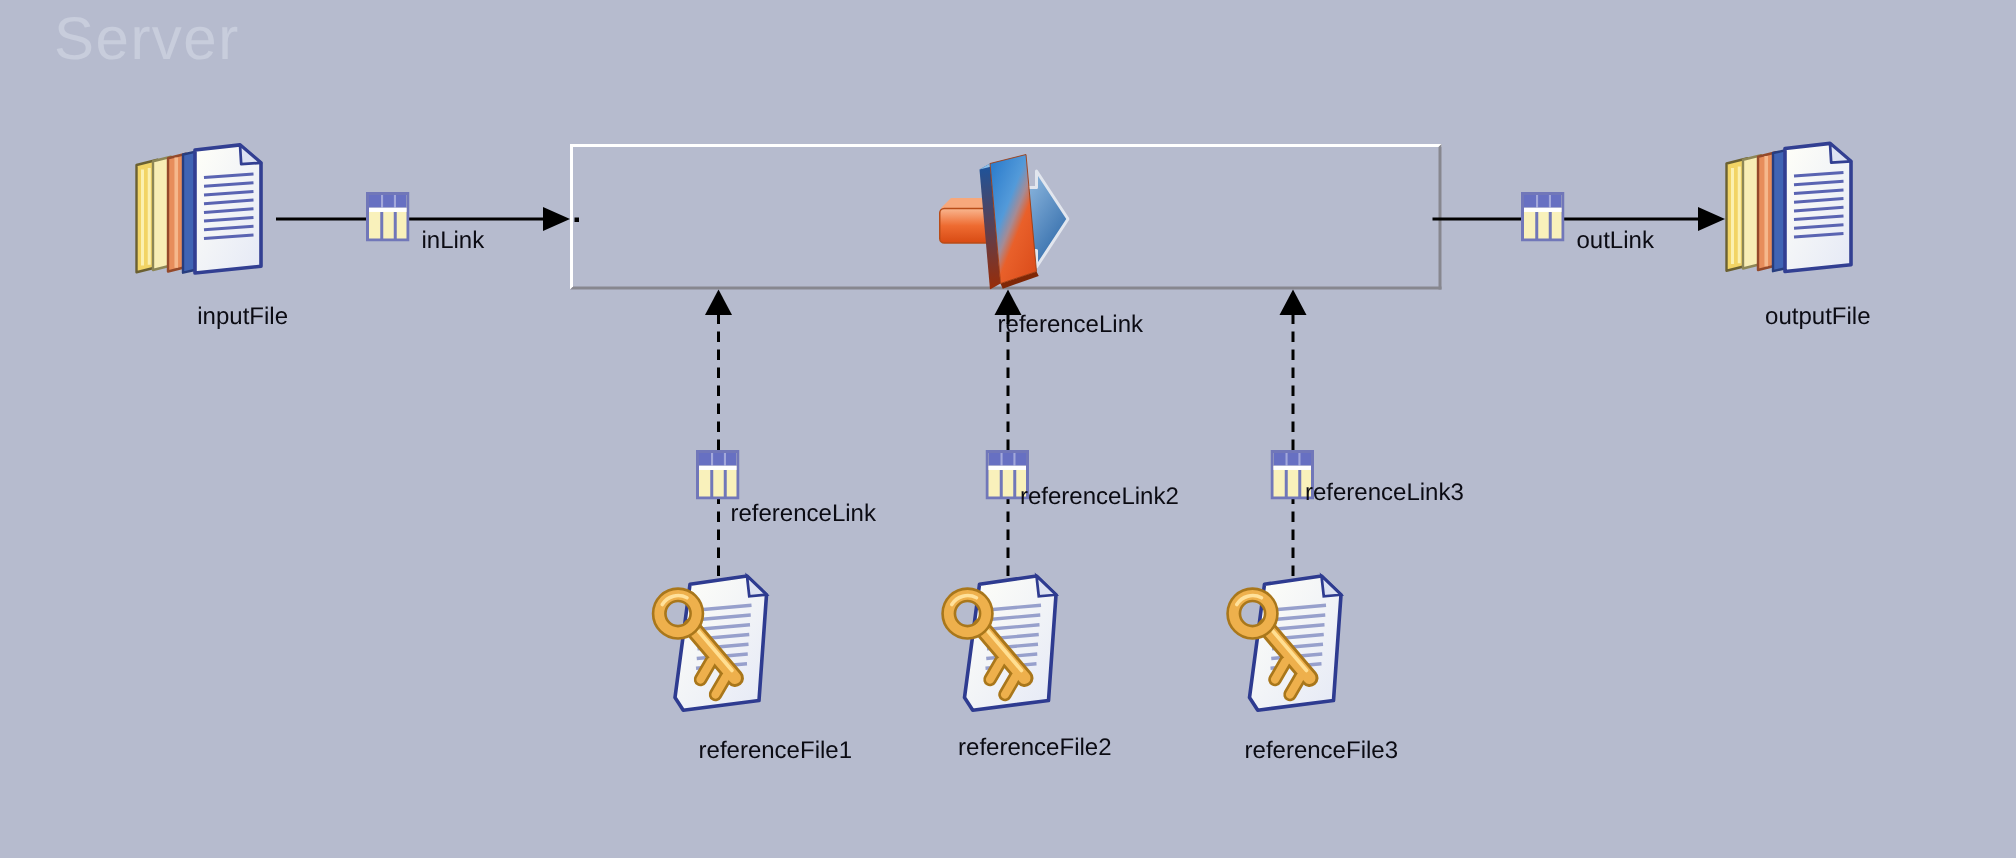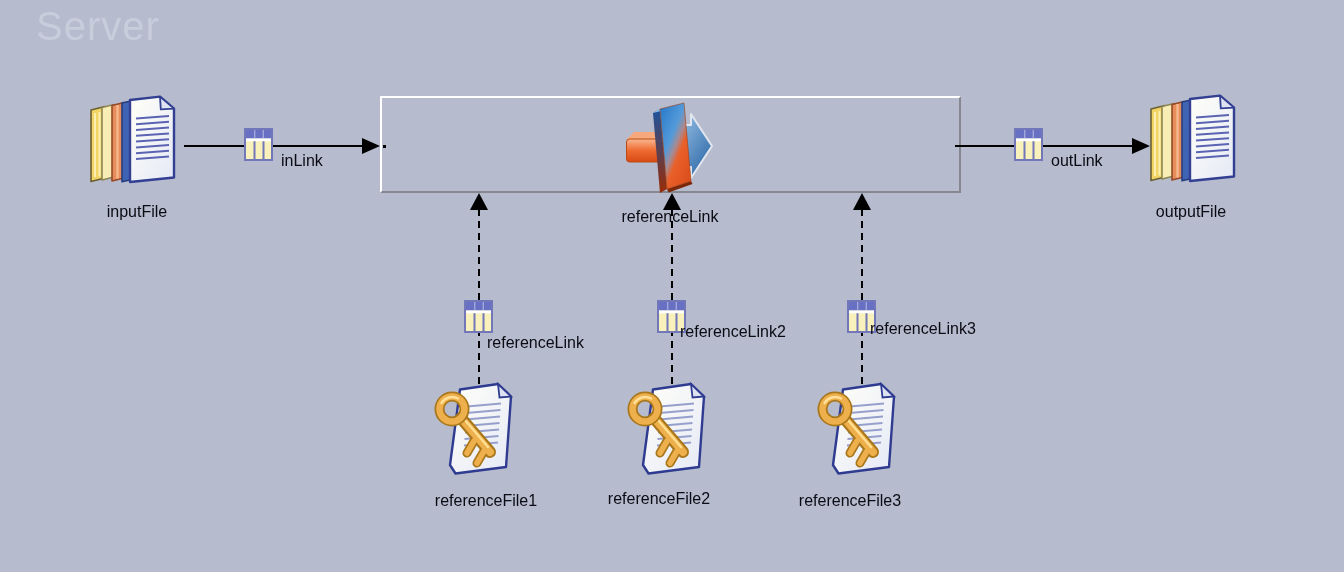--- a/index.html
+++ b/index.html
@@ -6,21 +6,21 @@
   body{font-family:"Liberation Sans",sans-serif;}
   #canvas{
     position:relative;width:1344px;height:572px;
     background:#b6bbce;overflow:hidden;
   }
   .abs{position:absolute;}
   .label{
     position:absolute;font-size:16px;color:#0b0b13;
     white-space:nowrap;line-height:19px;
   }
-  .center{text-align:center;}
+  .center{text-align:right;}
   #watermark{
     position:absolute;left:36px;top:4px;
     font-size:40px;color:#c8cddc;letter-spacing:1px;
   }
   .hline{position:absolute;height:2px;background:#000;}
   .dot{position:absolute;width:3px;height:3px;background:#000;}
   .arrow-right{
     position:absolute;width:0;height:0;
     border-top:8px solid transparent;border-bottom:8px solid transparent;
     border-left:18px solid #000;

